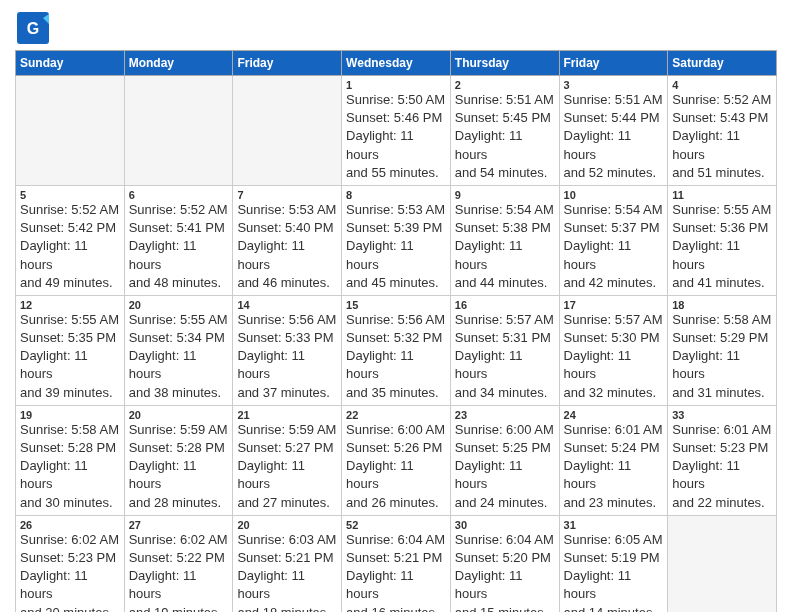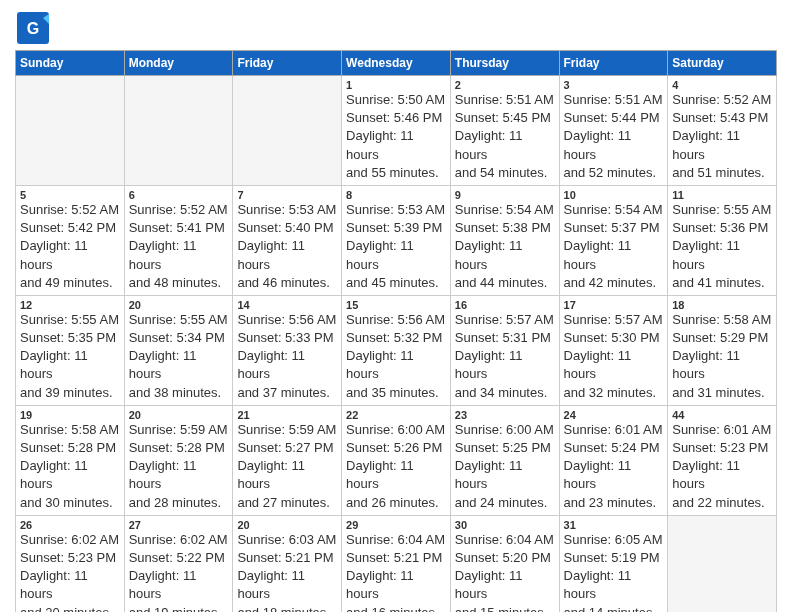--- a/index.html
+++ b/index.html
@@ -225,21 +225,21 @@
 and 24 minutes.</div>
           </td>
           <td>
             <div class="day-number">24</div>
             <div class="day-info" style="white-space: pre-line;">Sunrise: 6:01 AM
 Sunset: 5:24 PM
 Daylight: 11 hours
 and 23 minutes.</div>
           </td>
           <td>
-            <div class="day-number">44</div>
+            <div class="day-number">33</div>
             <div class="day-info" style="white-space: pre-line;">Sunrise: 6:01 AM
 Sunset: 5:23 PM
 Daylight: 11 hours
 and 22 minutes.</div>
           </td>
         </tr>
         <tr class="last-row">
           <td>
             <div class="day-number">26</div>
             <div class="day-info" style="white-space: pre-line;">Sunrise: 6:02 AM
@@ -255,21 +255,21 @@
 and 19 minutes.</div>
           </td>
           <td>
             <div class="day-number">20</div>
             <div class="day-info" style="white-space: pre-line;">Sunrise: 6:03 AM
 Sunset: 5:21 PM
 Daylight: 11 hours
 and 18 minutes.</div>
           </td>
           <td>
-            <div class="day-number">29</div>
+            <div class="day-number">52</div>
             <div class="day-info" style="white-space: pre-line;">Sunrise: 6:04 AM
 Sunset: 5:21 PM
 Daylight: 11 hours
 and 16 minutes.</div>
           </td>
           <td>
             <div class="day-number">30</div>
             <div class="day-info" style="white-space: pre-line;">Sunrise: 6:04 AM
 Sunset: 5:20 PM
 Daylight: 11 hours

